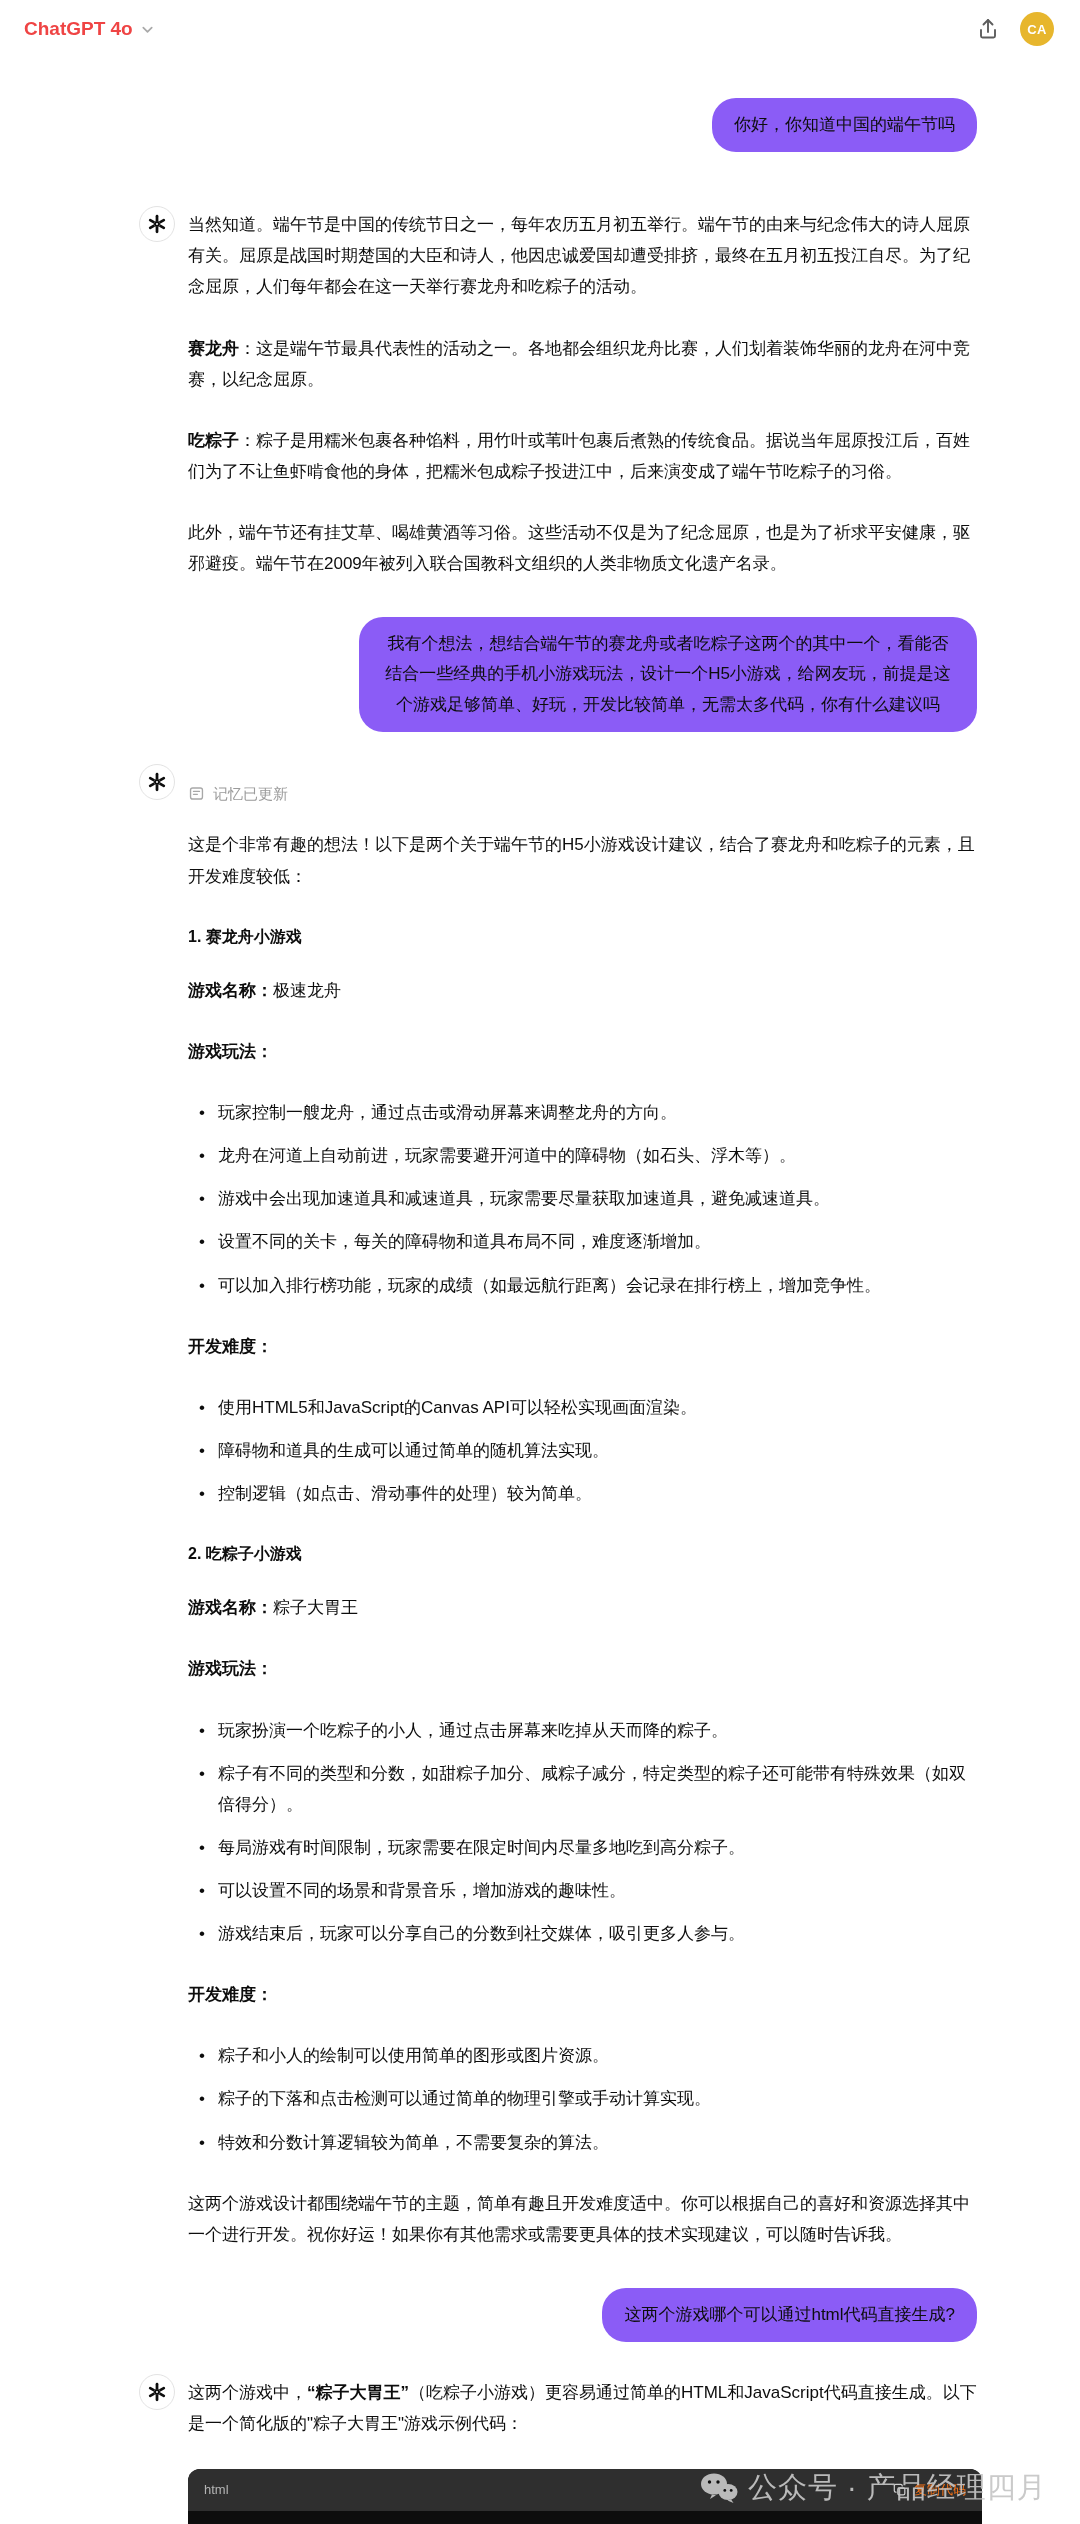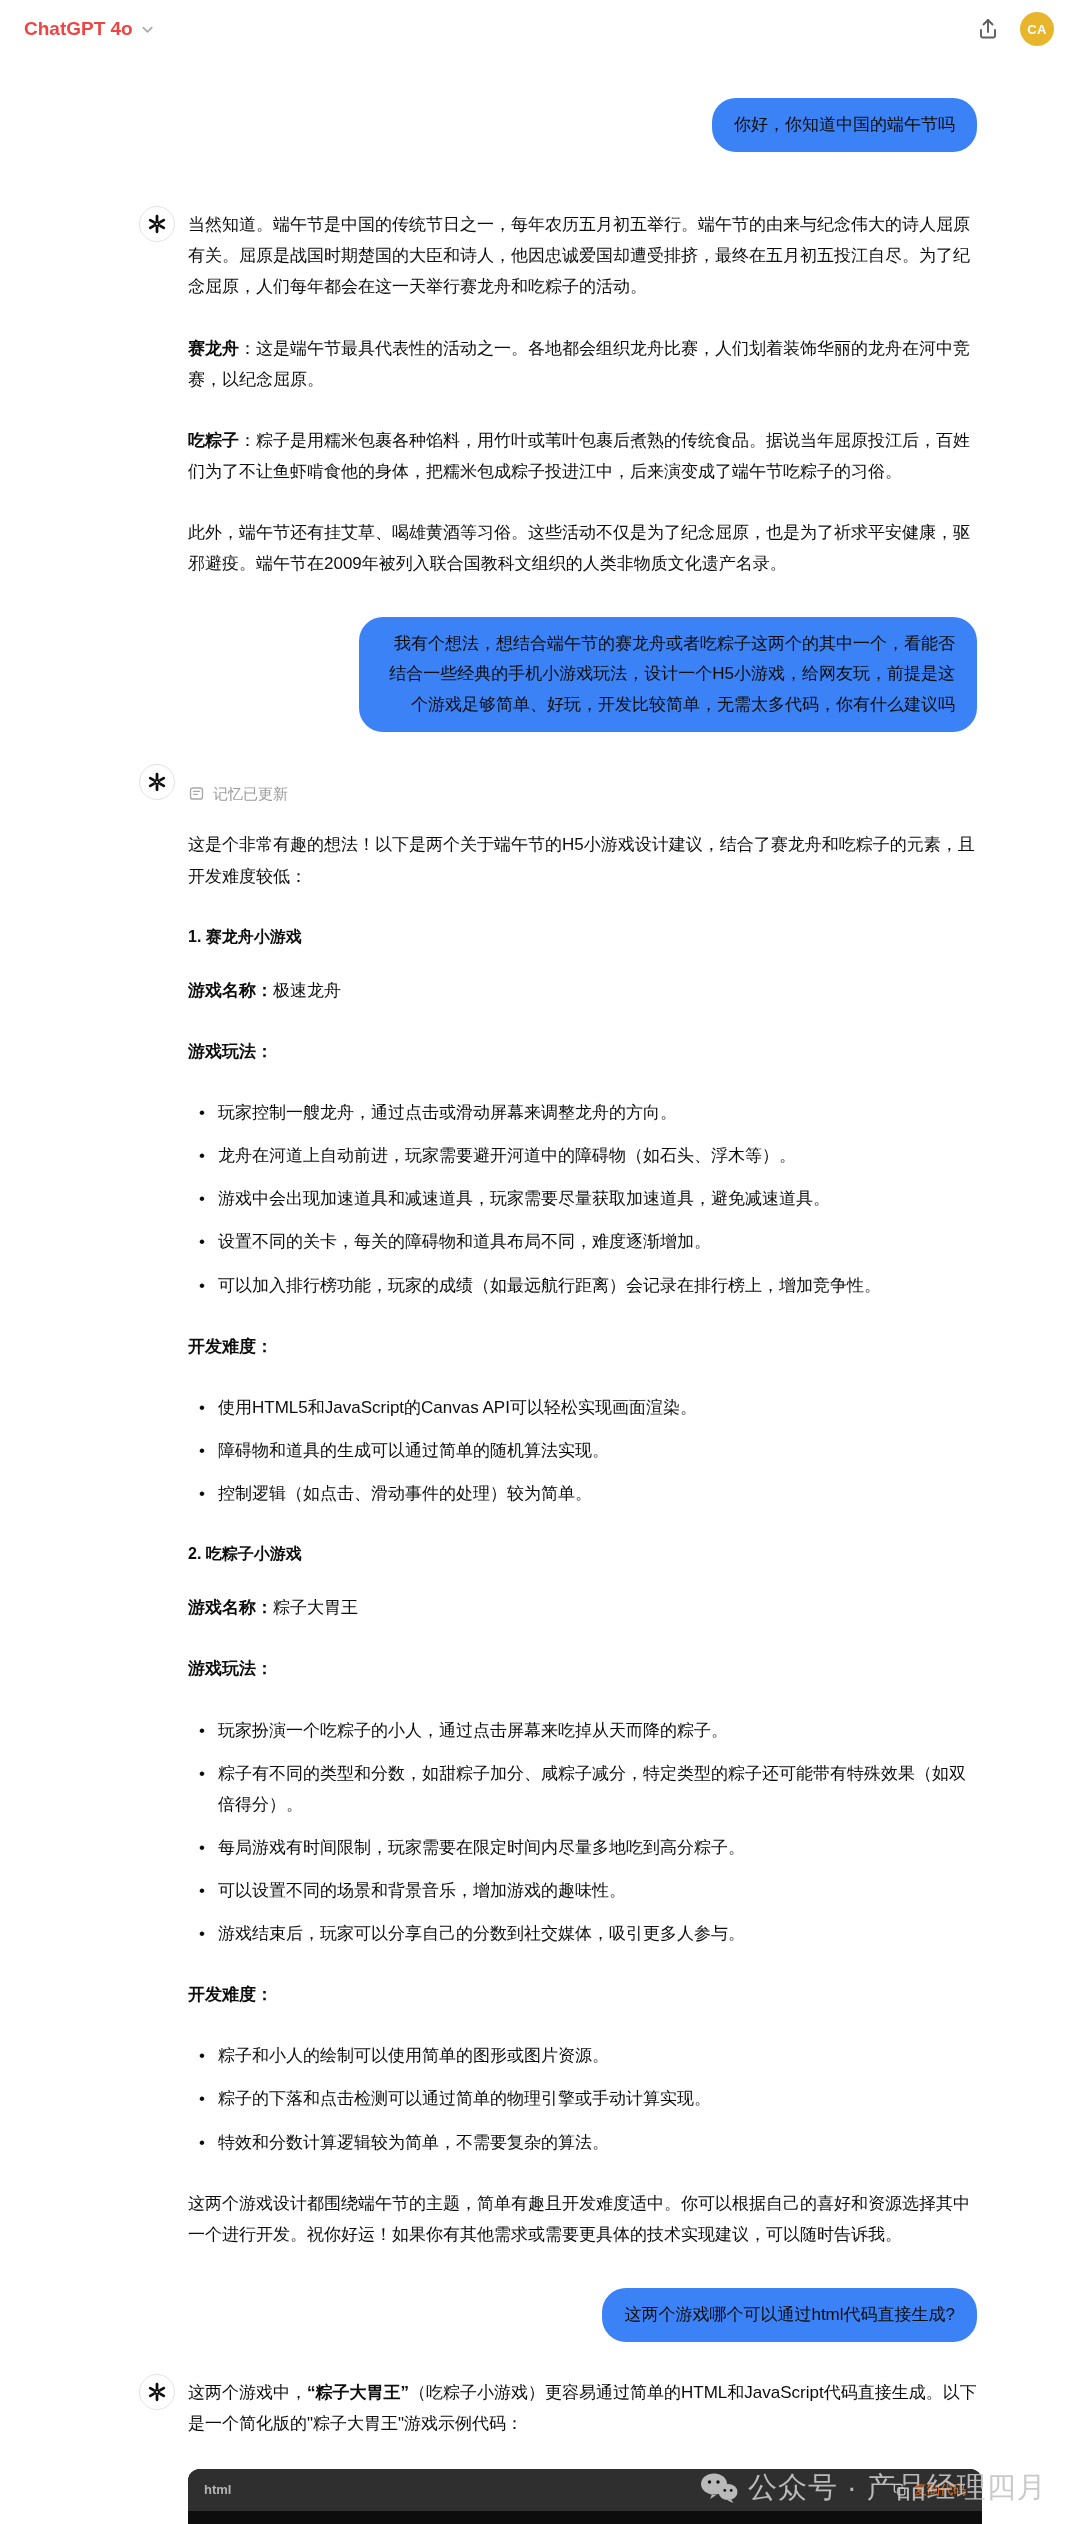--- a/index.html
+++ b/index.html
@@ -22,22 +22,22 @@
   .icon-btn { background:none; border:none; padding:0; cursor:pointer; display:flex; }
   .avatar-user {
     width:34px; height:34px; border-radius:50%; background:#e7b62d;
     color:#fff; font-size:13px; font-weight:700; letter-spacing:.3px;
     display:flex; align-items:center; justify-content:center; border:none; cursor:pointer;
   }
   
   .chat { margin-left:139px; width:838px; }
   .row-user { display:flex; justify-content:flex-end; }
   .bubble {
-    background:#3b82f6; border-radius:24px; padding:12px 22px;
-    max-width:618px; font-size:17px; line-height:1.78; text-align:right;
+    background:#8b5cf6; border-radius:24px; padding:12px 22px;
+    max-width:618px; font-size:17px; line-height:1.78; text-align:center;
   }
   .msg-assistant { display:flex; gap:13px; }
   .avatar-ai {
     flex:none; width:36px; height:36px; border:1px solid #e3e3e3; border-radius:50%;
     display:flex; align-items:center; justify-content:center; margin-top:2px; background:#fff;
   }
   .content { flex:1; font-size:17px; line-height:1.83; padding-top:5px; min-width:0; }
   .content p { margin:0 0 30px; }
   .content p:last-child { margin-bottom:0; }
   .content h3 { font-size:16px; font-weight:700; margin:8px 0 24px; }
@@ -52,21 +52,21 @@
     color:#9b9b9b; font-size:15px; margin:13px 0 22px;
   }
   
   .codeblock {
     width:794px; border-radius:12px; overflow:hidden; margin-top:6px; background:#0d0d0d;
   }
   .code-header {
     background:#2f2f2f; display:flex; justify-content:space-between; align-items:center;
     padding:9px 16px;
   }
-  .code-lang { color:#b4b4b4; font-size:13px;font-weight:bold; }
+  .code-lang { color:#b4b4b4; font-size:13px; }
   .copy-btn {
     display:flex; align-items:center; gap:7px; background:none; border:none;
     color:#f97316; font-size:13px; cursor:pointer; padding:0;
     font-family:"Liberation Sans","DejaVu Sans",sans-serif;
   }
   .code-body {
     padding:26px 22px; min-height:420px;
     font-family:"DejaVu Sans Mono","Liberation Mono",monospace;
     font-size:15px; line-height:2.25; color:#e8e8e8; white-space:pre;
   }

